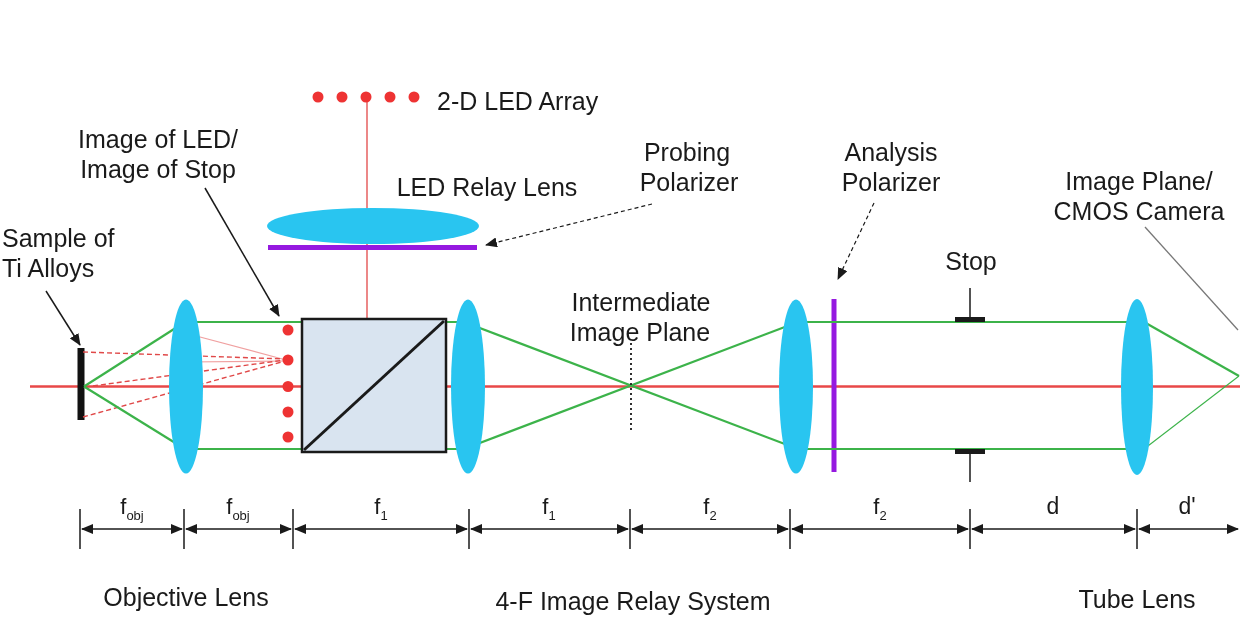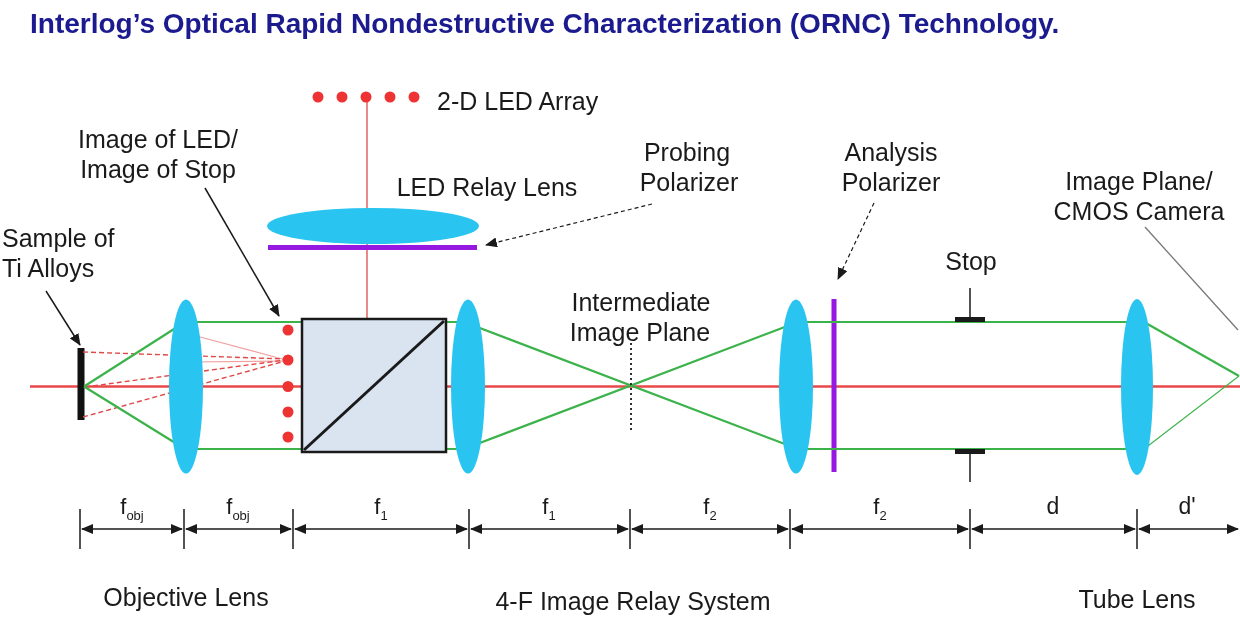--- a/index.html
+++ b/index.html
@@ -24,21 +24,20 @@
   .ink{stroke:#1a1a1a;stroke-width:1.5;fill:none;}
   .ink-dash{stroke:#1a1a1a;stroke-width:1.2;fill:none;stroke-dasharray:4 3;}
   .thick{stroke:#1a1a1a;stroke-width:5;fill:none;}
   .dim{stroke:#1a1a1a;stroke-width:1.5;fill:none;}
   .gray{stroke:#777777;stroke-width:1.3;fill:none;}
 </style>
 </head>
 <body>
 
 <div class="stage">
-  <div class="title">Interlog’s Optical Rapid Nondestructive Characterization (ORNC) Technology.</div>
 
   <svg width="1240" height="620" viewBox="0 0 1240 620">
     <defs>
       <marker id="ah" markerUnits="userSpaceOnUse" markerWidth="12" markerHeight="10" refX="11" refY="5" orient="auto-start-reverse">
         <path d="M0,0 L12,5 L0,10 z" fill="#1a1a1a"></path>
       </marker>
     </defs>
 
     <line class="ray-red" x1="30" y1="386.5" x2="1240" y2="386.5"></line>
 

